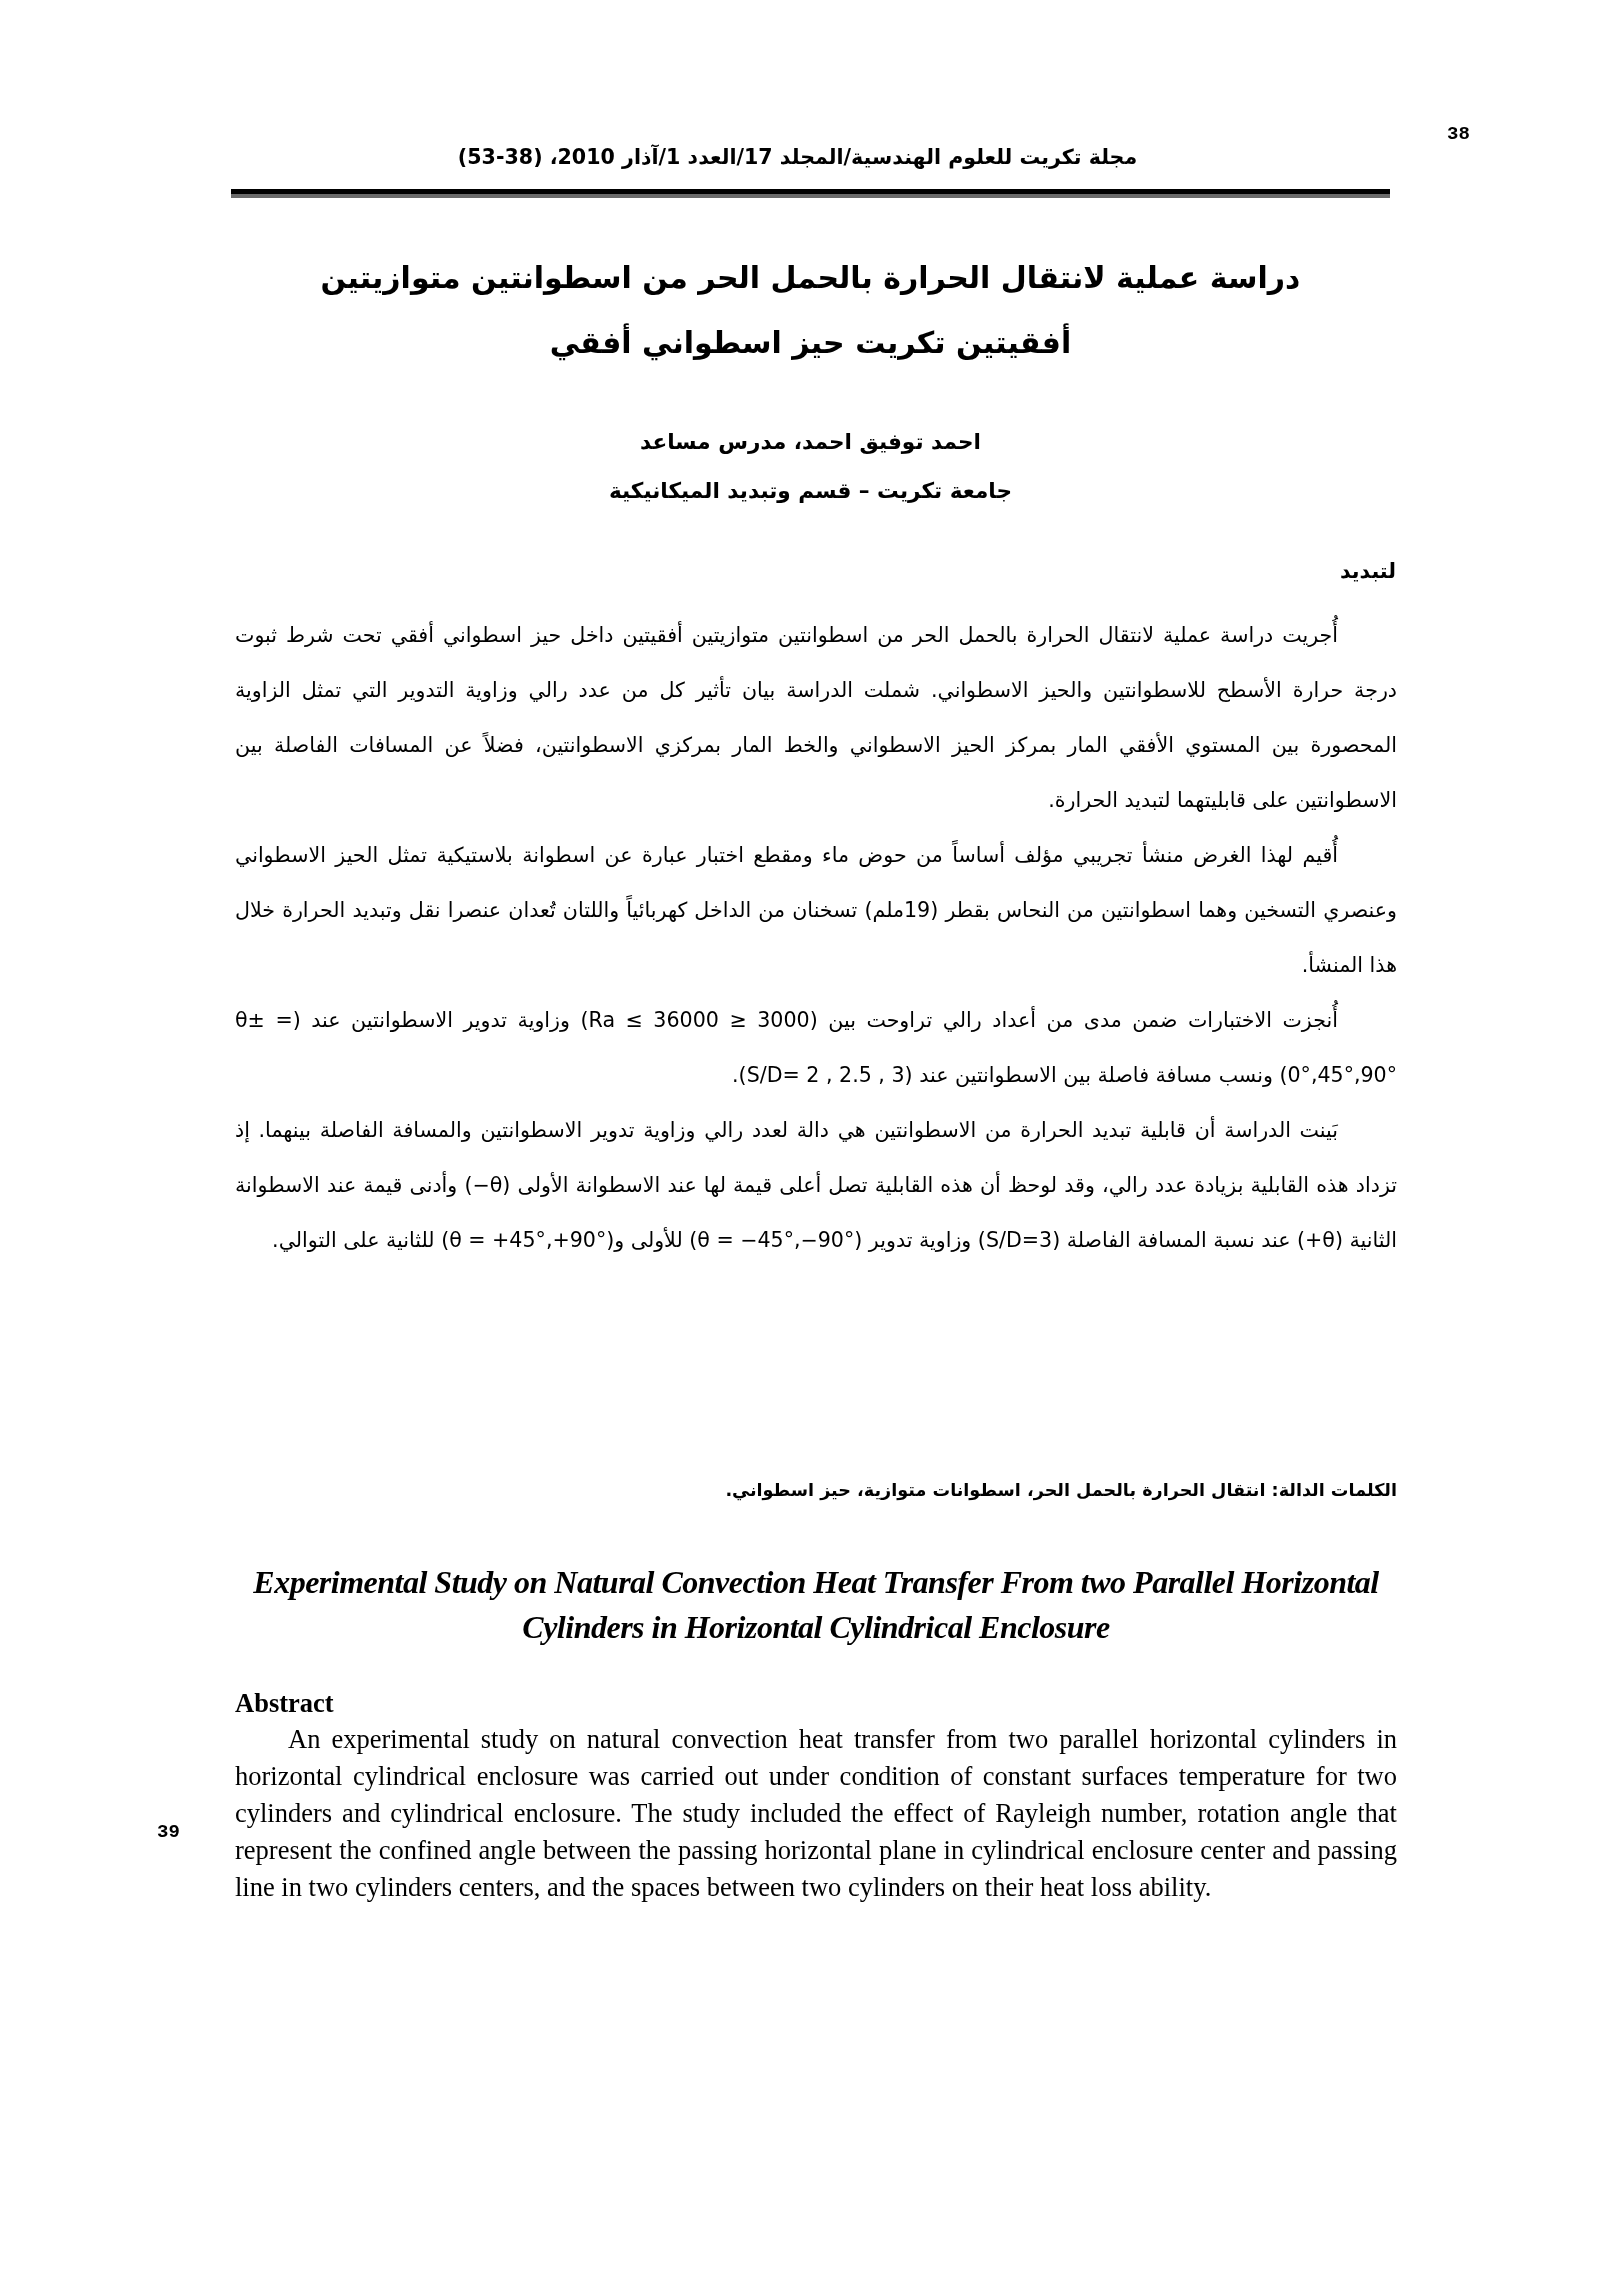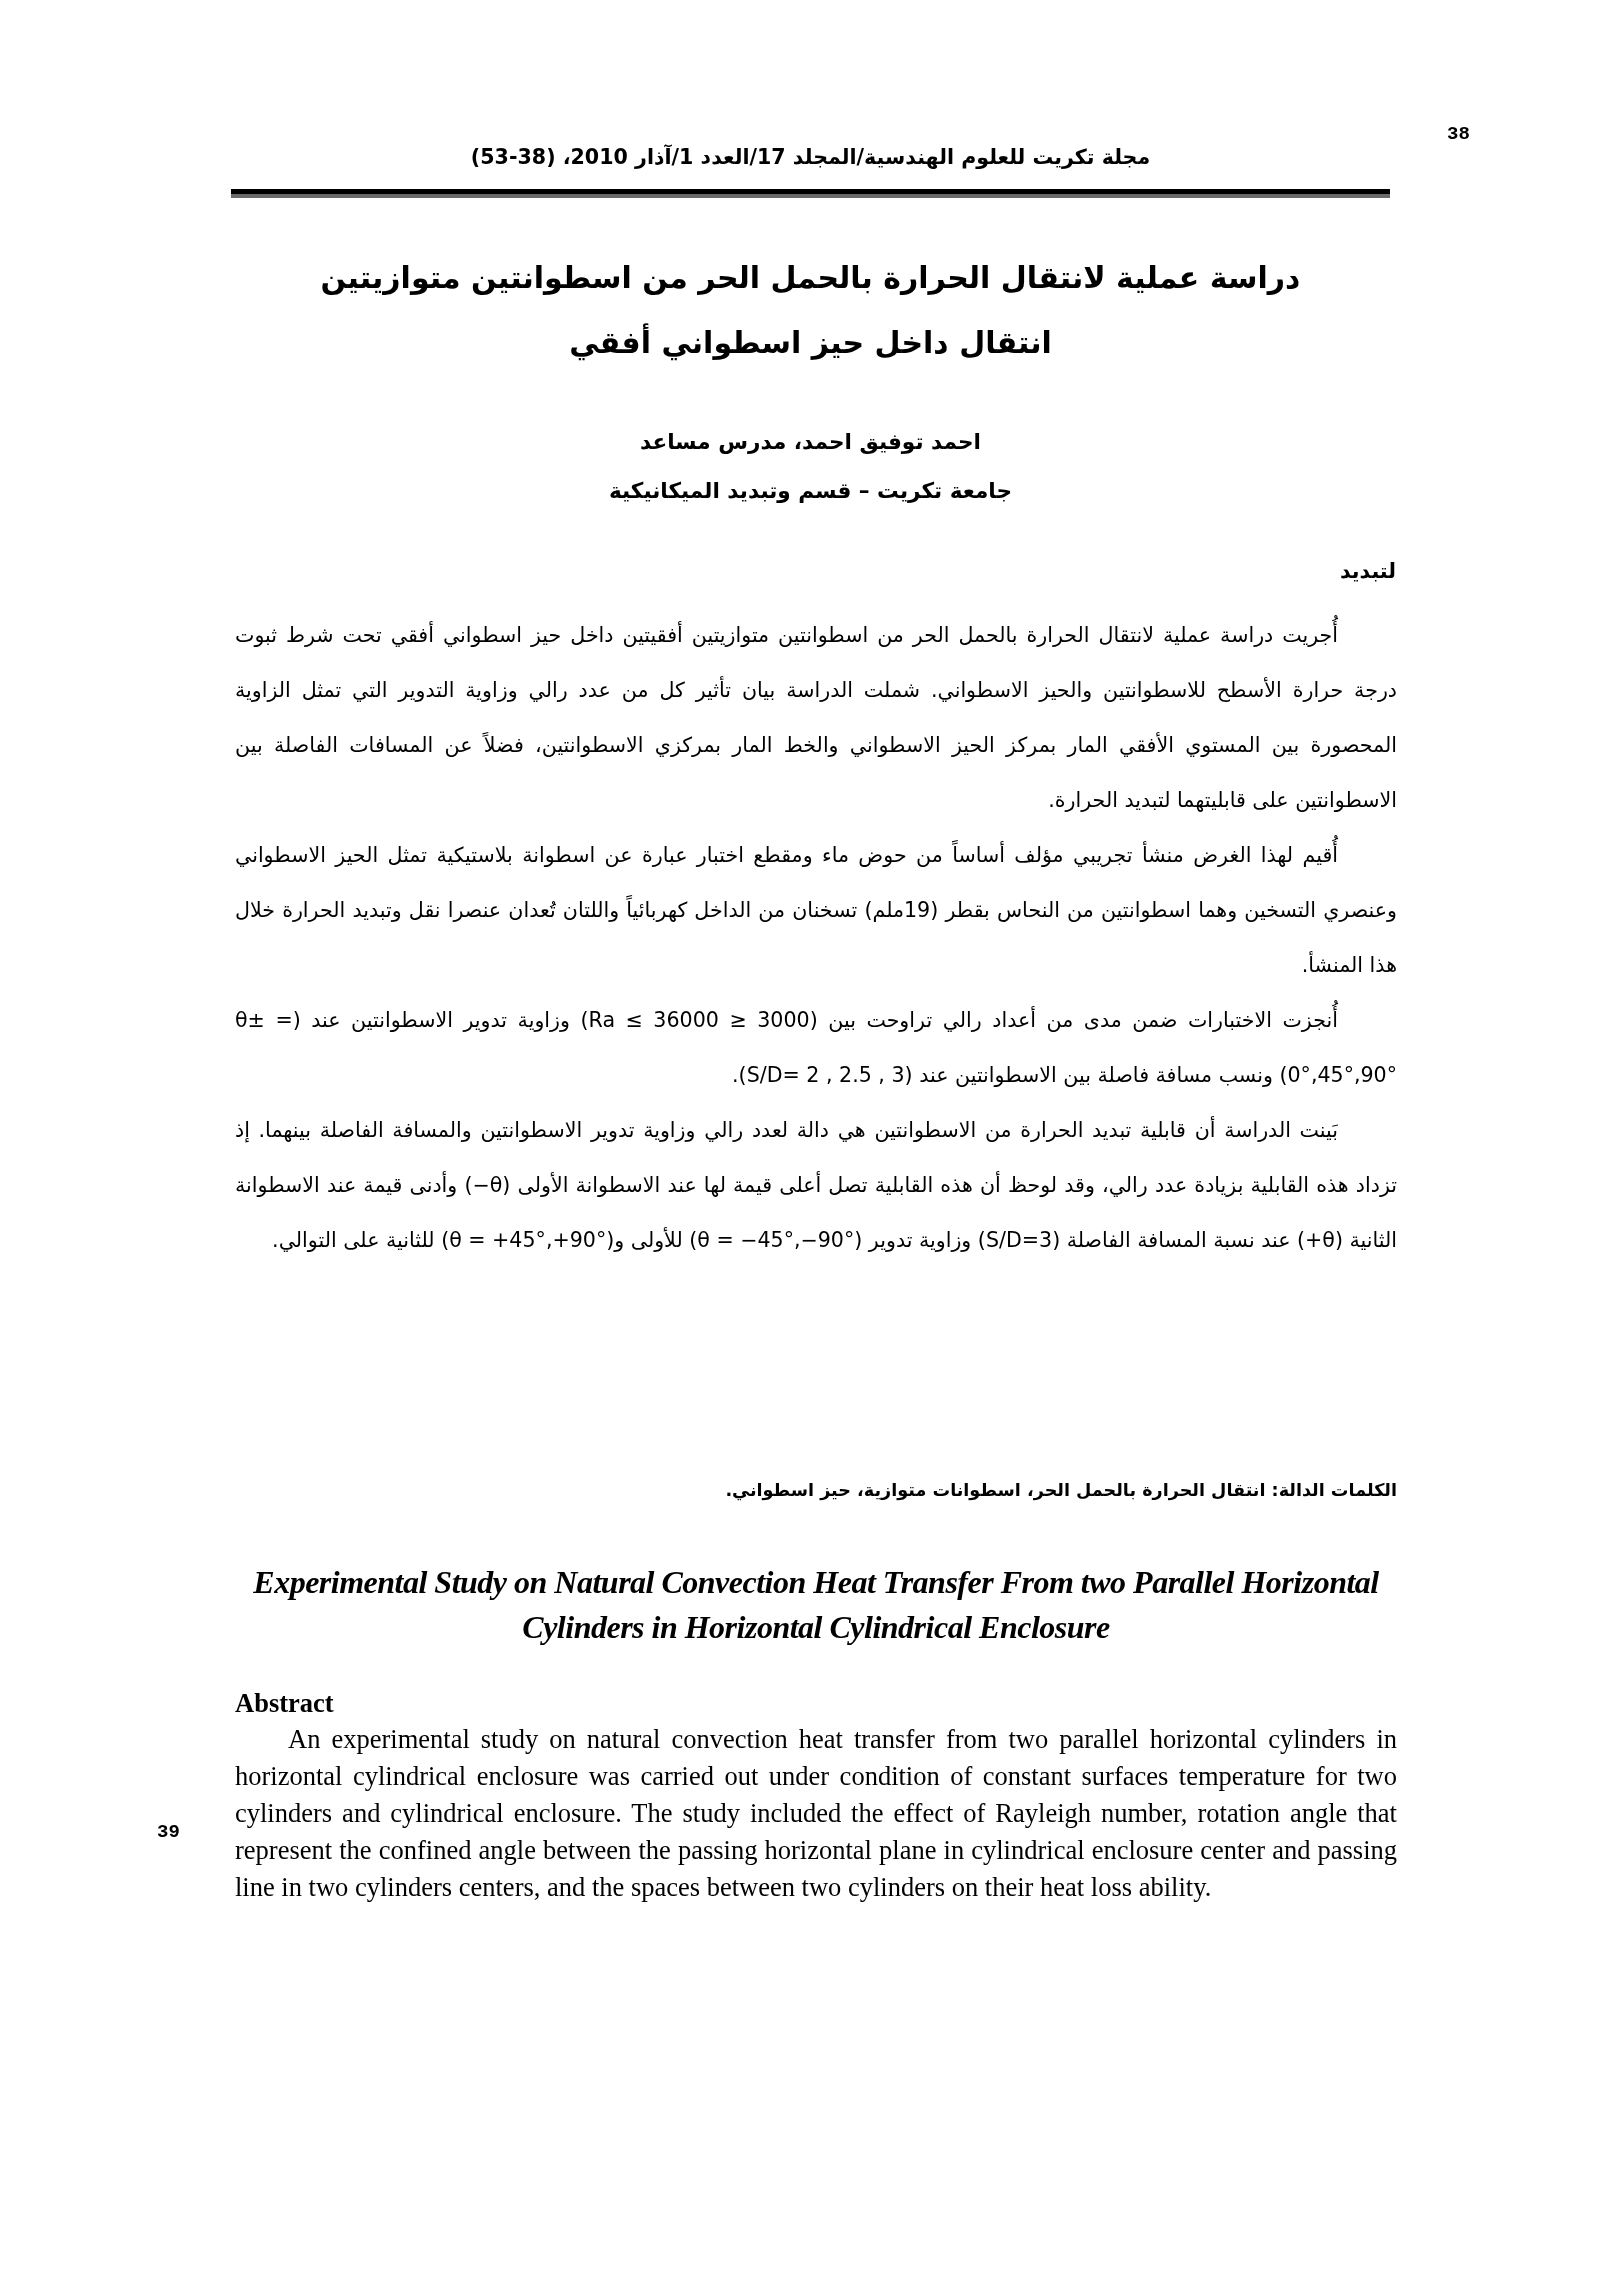--- a/index.html
+++ b/index.html
@@ -1,20 +1,20 @@
 <!DOCTYPE html>
 <html><head>
   <meta charset="utf-8">
   <style>
     html, body { margin: 0; padding: 0; background: #ffffff; }
     body { width: 1621px; height: 2293px; position: relative; overflow: hidden; color: #000; }
     .page-num { position: absolute; font-family: Liberation Mono, monospace; font-weight: bold; font-size: 19px; }
     #page-num-top { left: 1447px; top: 123px; }
     #page-num-side { left: 157px; top: 1821px; }
-    .journal-header { position: absolute; left: 231px; width: 1159px; top: 145px; text-align: center; direction: rtl;
+    .journal-header { position: absolute; left: 218px; width: 1159px; top: 145px; text-align: center; direction: rtl;
       font-family: "DejaVu Sans", sans-serif; font-weight: bold; font-size: 20.6px; }
     .header-rule { position: absolute; left: 231px; width: 1159px; top: 189px; height: 4.9px; background: #000; }
     .header-rule-shadow { position: absolute; left: 231px; width: 1159px; top: 194px; height: 3.9px; background: #6a6a6a; }
     .ar { direction: rtl; font-family: "DejaVu Sans", sans-serif; }
     .ar-title { position: absolute; left: 294px; width: 1033px; top: 245px; text-align: center; font-weight: bold; font-size: 30px; line-height: 65px; }
     .ar-author { position: absolute; left: 294px; width: 1033px; top: 417px; text-align: center; font-weight: bold; font-size: 21.6px; line-height: 49px; }
     .ar-abstract-head { position: absolute; left: 1176px; width: 220px; top: 559px; text-align: right; font-weight: bold; font-size: 20.6px; }
     .ar-body { position: absolute; left: 235px; width: 1162px; top: 608px; font-size: 20.6px; line-height: 55px; text-align: justify; }
     .ar-body p { margin: 0; text-indent: 59px; }
     .ar-keywords { position: absolute; left: 235px; width: 1162px; top: 1480px; text-align: right; font-weight: bold; font-size: 17.6px; }
@@ -29,21 +29,21 @@
 <body>
 
 <div id="page-num-top" class="page-num">38</div>
 
 <div class="journal-header">مجلة تكريت للعلوم الهندسية/المجلد 17/العدد 1/آذار 2010، (38-53)</div>
 <div class="header-rule"></div>
 <div class="header-rule-shadow"></div>
 
 <div class="ar ar-title">
   <div>دراسة عملية لانتقال الحرارة بالحمل الحر من اسطوانتين متوازيتين</div>
-  <div>انتقال داخل حيز اسطواني أفقي</div>
+  <div>أفقيتين تكريت حيز اسطواني أفقي</div>
 </div>
 
 <div class="ar ar-author">
   <div>احمد توفيق احمد، مدرس مساعد</div>
   <div>جامعة تكريت – قسم وتبديد الميكانيكية</div>
 </div>
 
 <div class="ar ar-abstract-head">لتبديد</div>
 
 <div class="ar ar-body">

